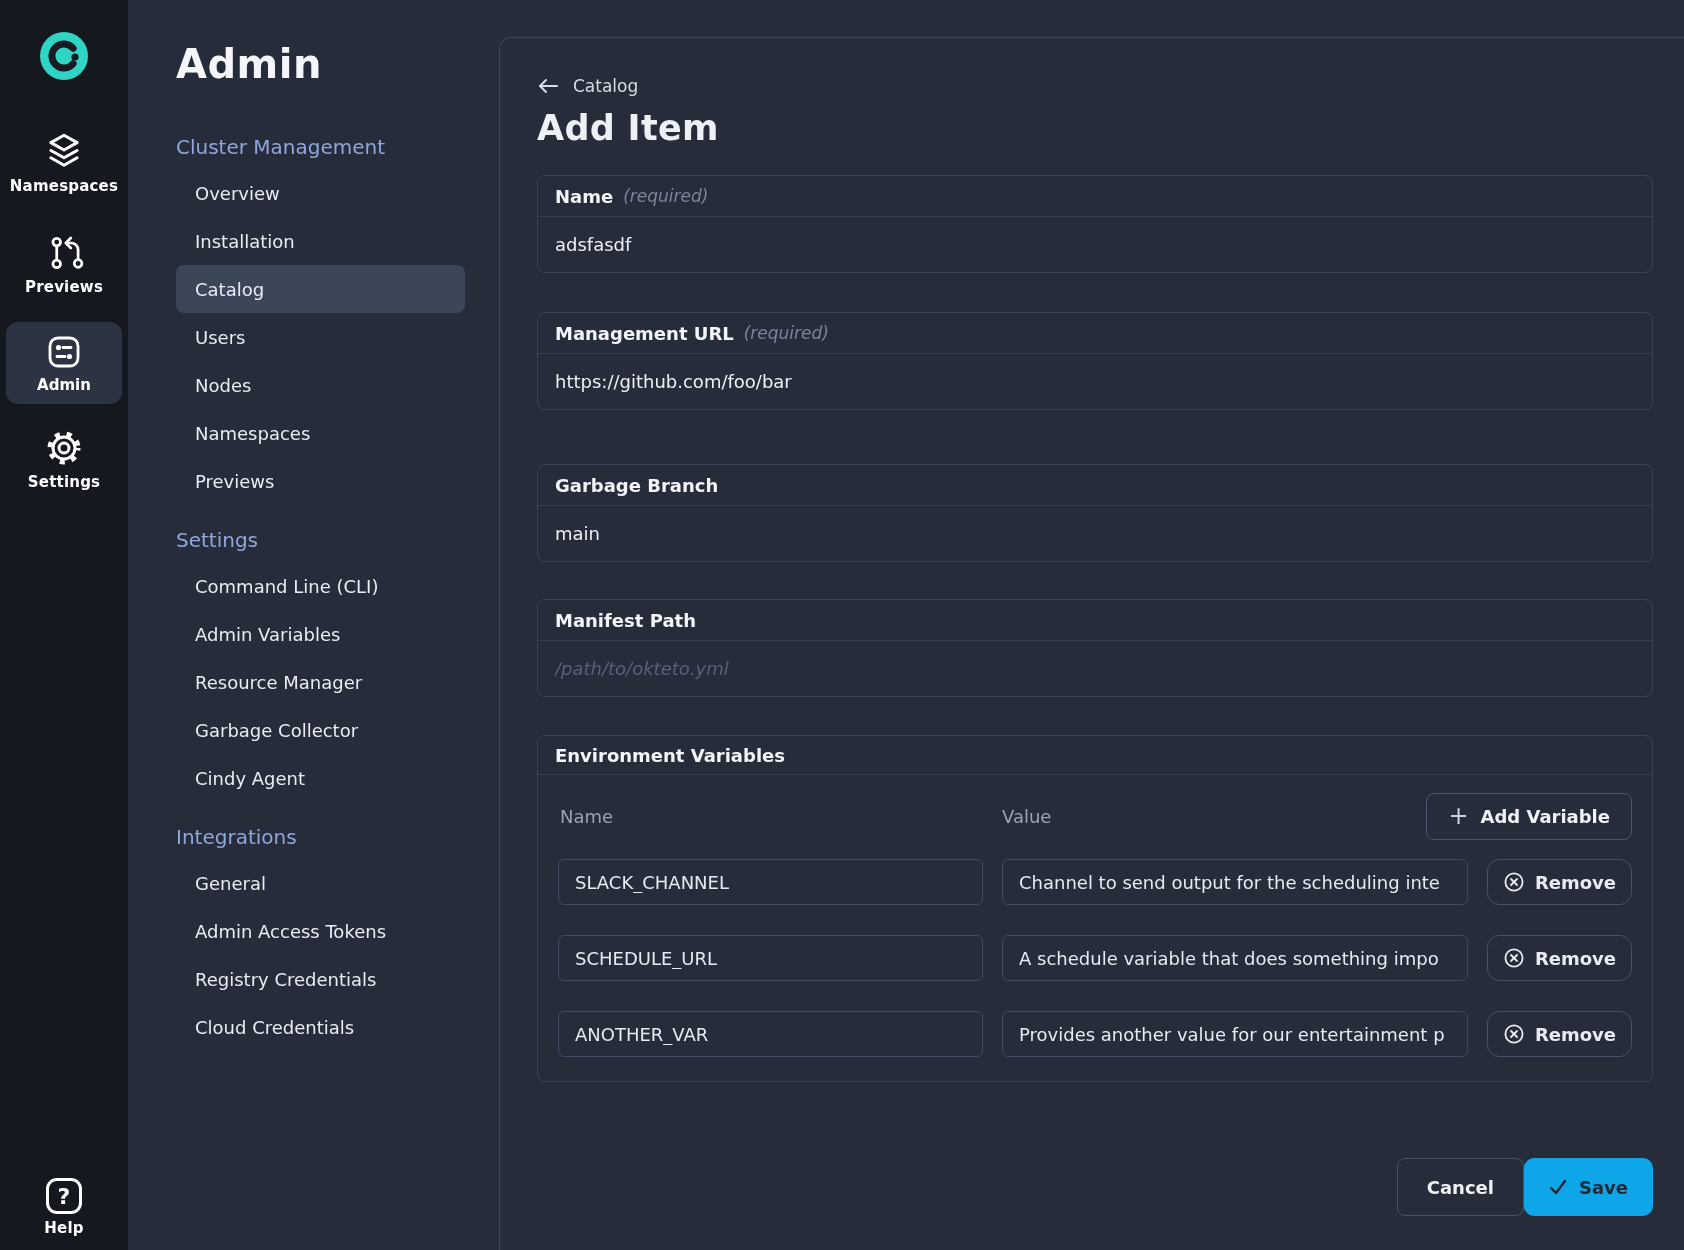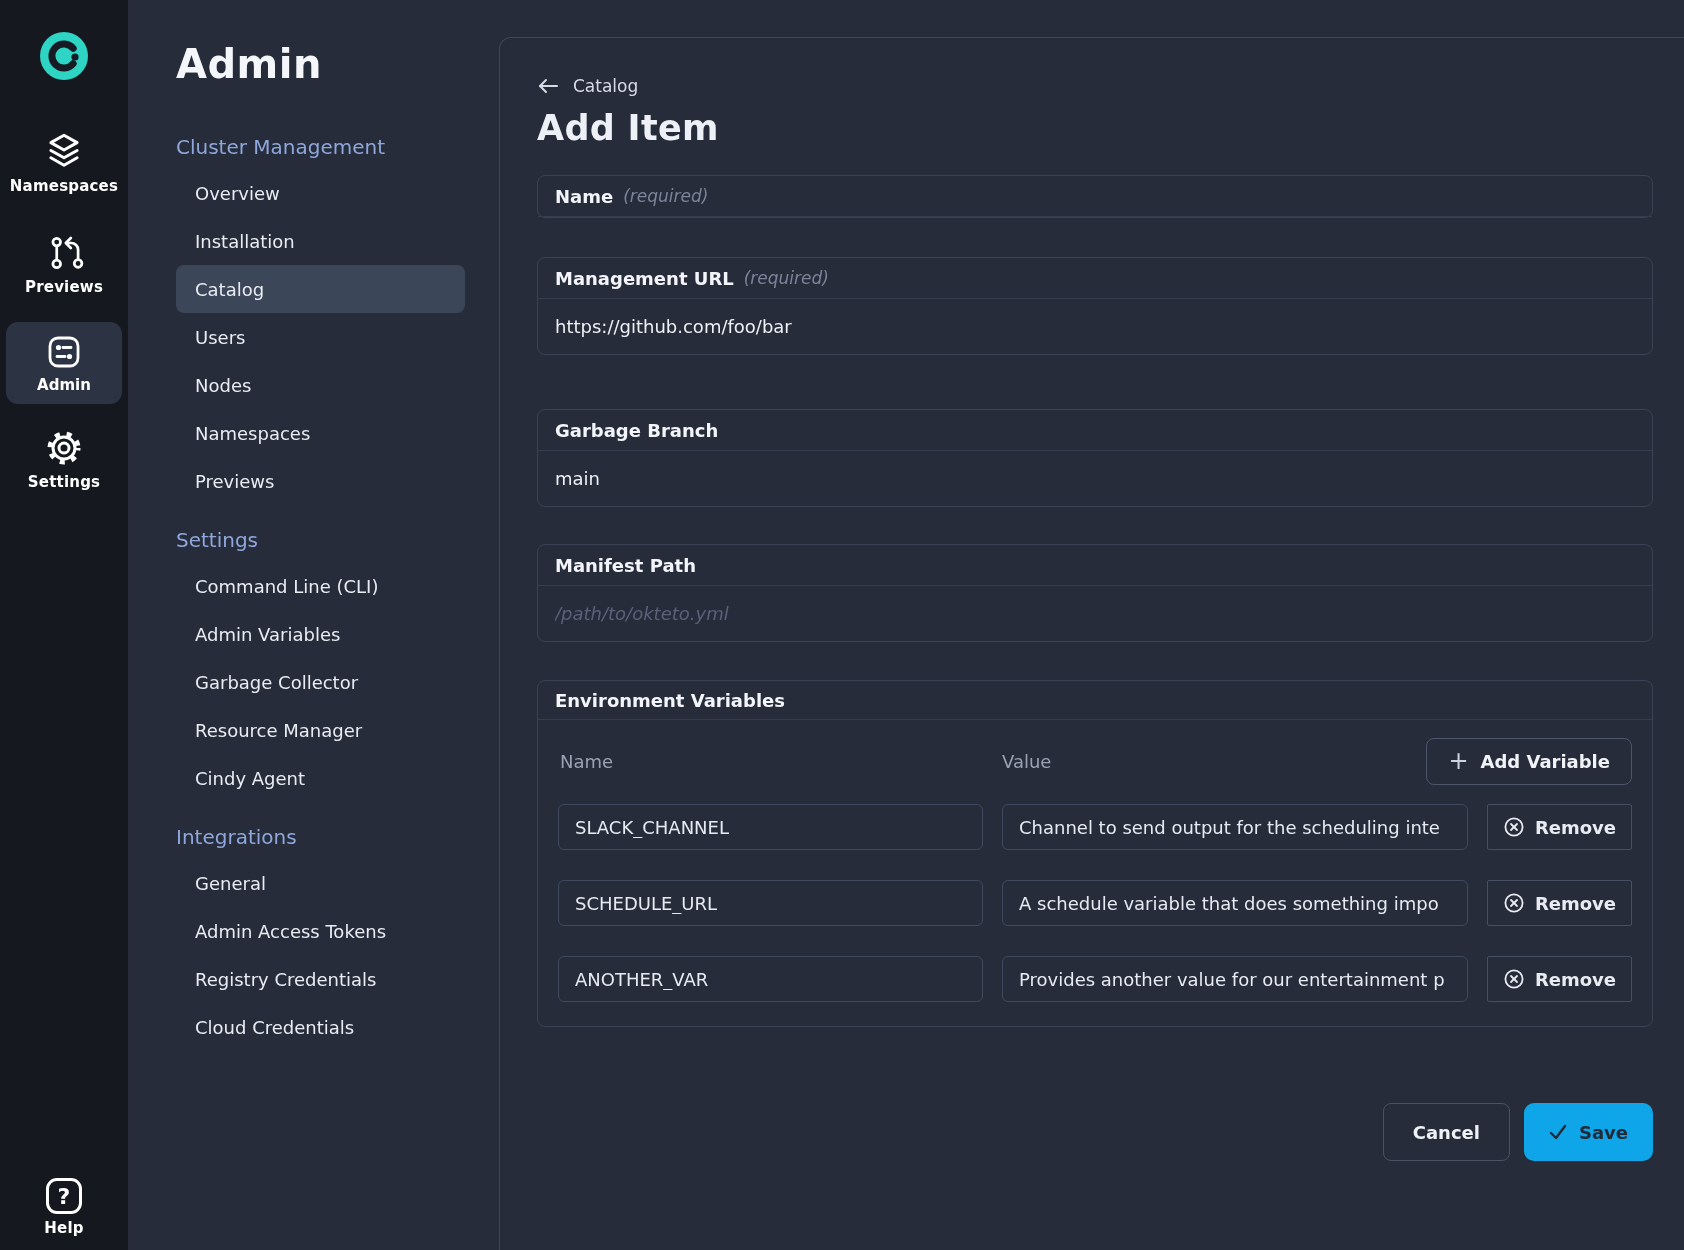--- a/index.html
+++ b/index.html
@@ -95,26 +95,26 @@
   .env-input {
     height:46px; background:transparent; border:1px solid #404a5e; border-radius:6px;
     outline:none; padding:0 16px; font-family:"DejaVu Sans","Liberation Sans",sans-serif;
     font-size:18px; color:#e6eaf2; white-space:nowrap; overflow:hidden;
   }
   .env-name { width:425px; }
   .env-value { flex:1; min-width:0; }
   .btn-remove {
     width:145px; height:46px; flex:0 0 145px;
     display:flex; align-items:center; justify-content:center; gap:10px;
-    border:1px solid #475063; border-radius:2px; background:transparent;
+    border:1px solid #475063; border-radius:12px; background:transparent;
     font-family:inherit; font-size:18px; font-weight:bold; color:#e8ebf2; cursor:pointer;
   }
 
   
-  .footer { width:1116px; margin-top:76px; display:flex; justify-content:flex-end; gap:14px; }
+  .footer { width:1116px; margin-top:76px; display:flex; justify-content:flex-end; gap:0; }
   .btn-cancel {
     height:58px; padding:0 29px; border:1px solid #4a5366; border-radius:8px;
     background:transparent; font-family:inherit; font-size:18px; font-weight:bold;
     color:#eef1f6; cursor:pointer;
   }
   .btn-save {
     height:58px; padding:0 25px; border:none; border-radius:10px; background:#0ea5e9;
     display:flex; align-items:center; gap:12px;
     font-family:inherit; font-size:18px; font-weight:bold; color:#232936; cursor:pointer;
   }
@@ -197,22 +197,22 @@
     <li>Users</li>
     <li>Nodes</li>
     <li>Namespaces</li>
     <li>Previews</li>
   </ul>
 
   <div class="section-h tight">Settings</div>
   <ul class="nav-list">
     <li>Command Line (CLI)</li>
     <li>Admin Variables</li>
+    <li>Resource Manager</li>
     <li>Garbage Collector</li>
-    <li>Resource Manager</li>
     <li>Cindy Agent</li>
   </ul>
 
   <div class="section-h tight">Integrations</div>
   <ul class="nav-list">
     <li>General</li>
     <li>Admin Access Tokens</li>
     <li>Registry Credentials</li>
     <li>Cloud Credentials</li>
   </ul>
@@ -230,20 +230,23 @@
       </span>
       <span>Catalog</span>
     </div>
 
     <div class="page-title">Add Item</div>
 
     <div class="fbox mt1">
       <div class="frow-label">
         <span class="flabel">Name</span>
         <span class="fhint">(required)</span>
+      </div>
+      <div class="frow-input">
+        <input class="field-input" value="adsfasdf" style="">
       </div>
     </div>
 
     <div class="fbox mt2">
       <div class="frow-label">
         <span class="flabel">Management URL</span>
         <span class="fhint">(required)</span>
       </div>
       <div class="frow-input">
         <input class="field-input" value="https://github.com/foo/bar" style="">

